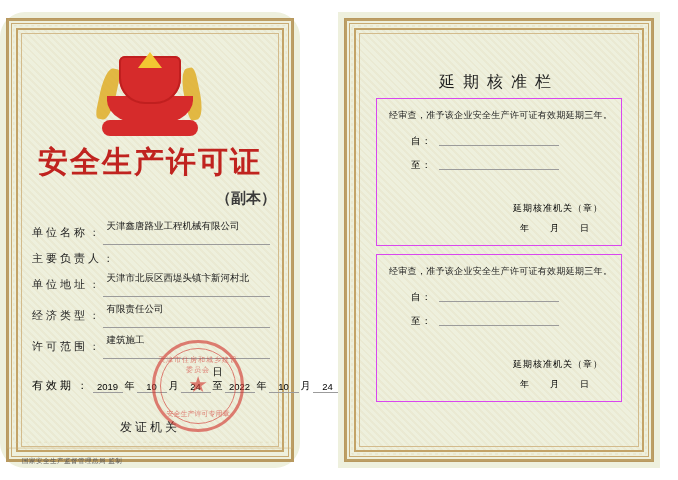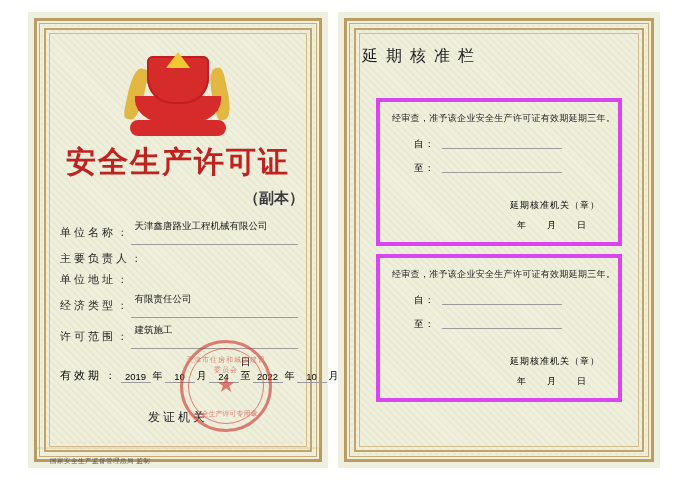--- a/index.html
+++ b/index.html
@@ -20,21 +20,21 @@
     background: #ffffff;
   }
   
   .page {
     position: absolute;
     top: 12px;
     height: 456px;
     background: #eef0dd;
     box-sizing: border-box;
   }
-  .page-left  { left: 28px;  width: 300px; }
+  .page-left  { left: 0;  width: 300px; border-radius: 25px; }
   .page-right { left: 338px; width: 322px; }
 
   
   .frame-outer {
     position: absolute;
     inset: 6px;
     border: 3px solid #b8995f;
     box-sizing: border-box;
   }
   .frame-mid {
@@ -270,32 +270,32 @@
     position: absolute;
     left: 22px;
     bottom: 2px;
     font-size: 6.5px;
     color: #555;
     letter-spacing: .5px;
   }
 
   
   .r-title {
-    text-align: left;
+    text-align: center;
     font-family: "Liberation Serif", serif;
     font-size: 16px;
     letter-spacing: 8px;
     color: #1f1f1f;
-    margin-top: 10px;
+    margin-top: 36px;
   }
   .panel {
     position: absolute;
     left: 14px;
     right: 14px;
-    border: 4px solid #d946ef;
+    border: 1px solid #d946ef;
     box-sizing: border-box;
     font-family: Liberation Mono, monospace;
   }
   .panel-top    { top: 62px;  height: 148px; }
   .panel-bottom { top: 218px; height: 148px; }
   .panel-note {
     font-size: 9px;
     color: #1f1f1f;
     margin: 10px 0 0 12px;
     letter-spacing: .3px;
@@ -369,20 +369,21 @@
         </div>
 
         <div class="field-row">
           <span class="field-label">主要负责人</span>
           <span class="field-colon">：</span>
         </div>
 
         <div class="field-row">
           <span class="field-label">单位地址</span>
           <span class="field-colon">：</span>
+          <span class="field-value">天津市北辰区西堤头镇卞新河村北</span>
         </div>
 
         <div class="field-row">
           <span class="field-label">经济类型</span>
           <span class="field-colon">：</span>
           <span class="field-value">有限责任公司</span>
         </div>
 
         <div class="field-row">
           <span class="field-label">许可范围</span>

